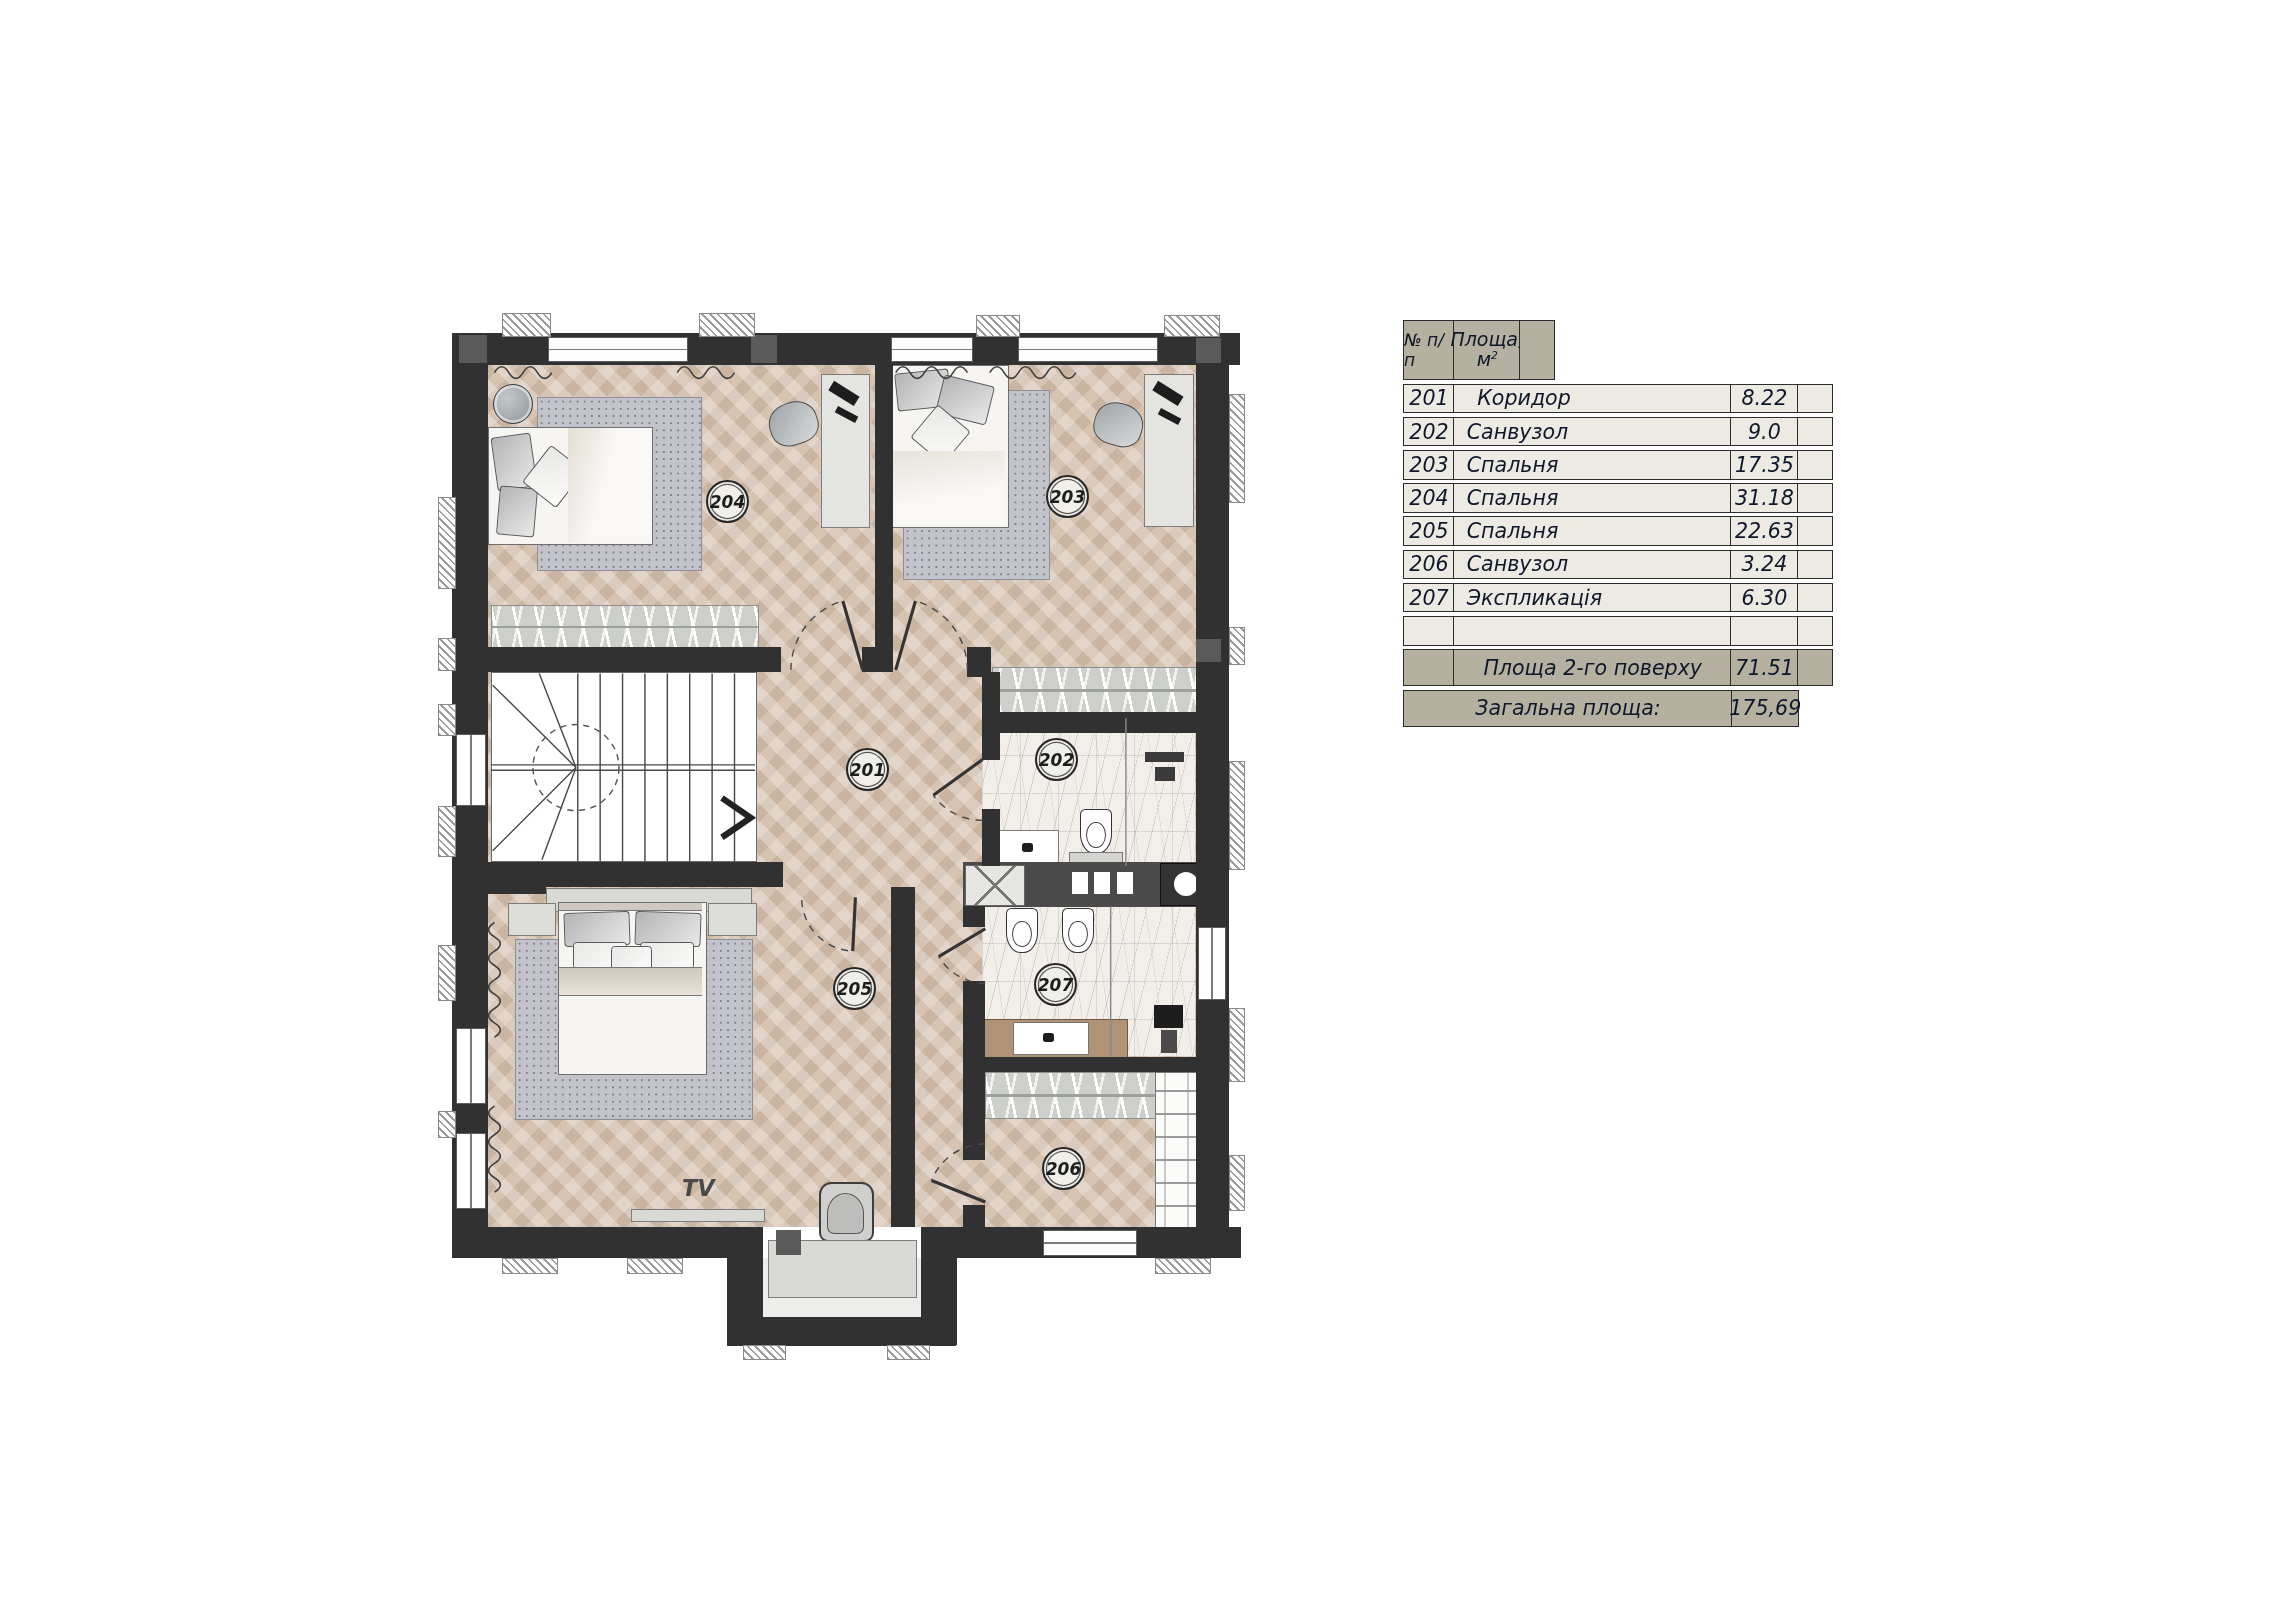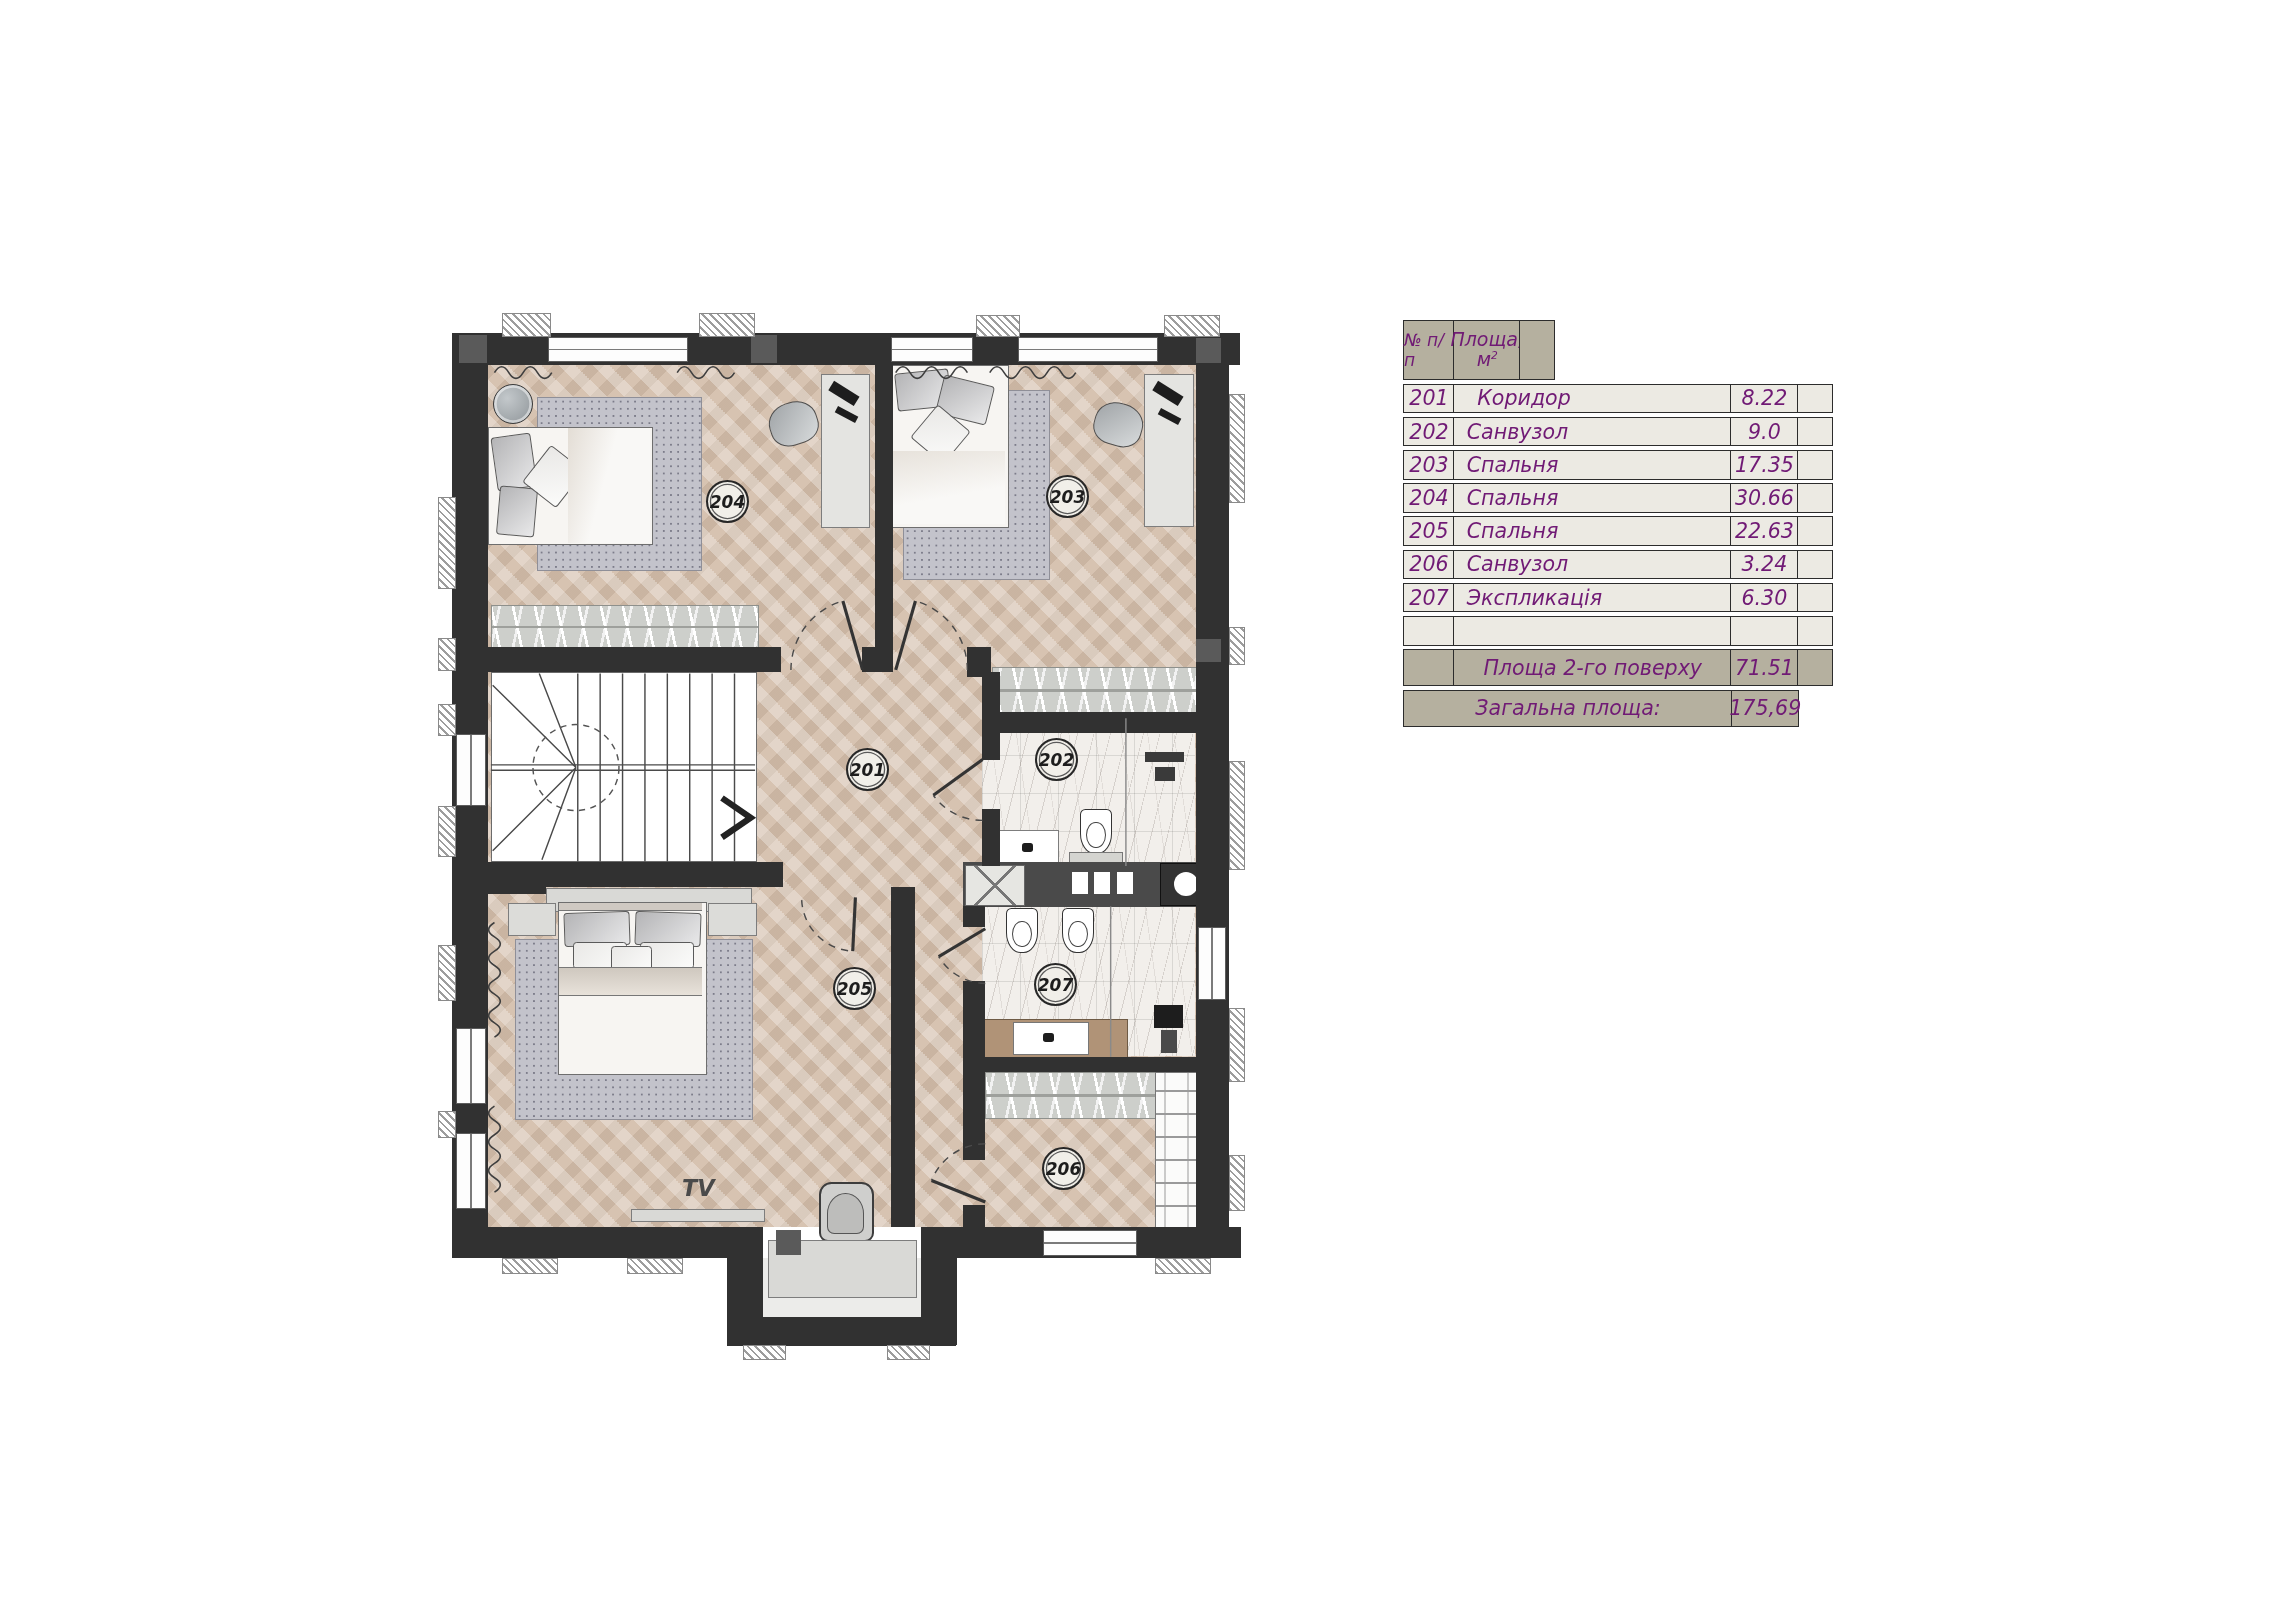--- a/index.html
+++ b/index.html
@@ -50,21 +50,21 @@
     background:#f1efe9;display:flex;align-items:center;justify-content:center;
     font:italic 700 17px "DejaVu Sans",sans-serif;color:#1d1d1d;
     box-shadow:inset 0 0 0 1.8px #f1efe9, inset 0 0 0 3.1px #5a5a5a;}
   
   #legend-title{position:absolute;left:1424px;top:265px;width:430px;text-align:center;
     font:italic 600 28px "DejaVu Sans",sans-serif;color:#161616;letter-spacing:0.9px;}
   #xtable{position:absolute;left:1403px;top:320px;width:435px;}
   .trow{display:flex;margin-top:3.6px;}
   .cell{box-sizing:border-box;border:1.8px solid #2c2c2c;background:#eceae3;
     display:flex;align-items:center;justify-content:center;
-    font:italic 20.6px "DejaVu Sans",sans-serif;color:#701a75;}
+    font:italic 20.6px "DejaVu Sans",sans-serif;color:#0f172a;}
   .cell + .cell{margin-left:-1.8px;}
   .c1{width:52px;} .c2{width:279px;justify-content:flex-start;padding-left:12.5px;} .c3{width:68px;} .c4{width:36px;}
   .hdr .cell{background:#b5b09f;height:60px;}
   .hdr .c1{font-size:17px;} .hdr .c2{justify-content:center;padding-left:0;}
   .hdr .c3{flex-direction:column;line-height:1.05;font-size:19px;}
   .datarow .cell{height:29.6px;}
   .tot .cell{background:#b5b09f;height:37px;}
   .tot .c2{justify-content:center;padding-left:0;}
   .c-merge{width:330px;justify-content:center;padding-left:0;}
   sup{font-size:10.7px;line-height:0;}
@@ -312,21 +312,21 @@
     </div>
     <div class="trow datarow">
       <div class="cell c1">203</div>
       <div class="cell c2">Спальня</div>
       <div class="cell c3">17.35</div>
       <div class="cell c4"></div>
     </div>
     <div class="trow datarow">
       <div class="cell c1">204</div>
       <div class="cell c2">Спальня</div>
-      <div class="cell c3">30.66</div>
+      <div class="cell c3">31.18</div>
       <div class="cell c4"></div>
     </div>
     <div class="trow datarow">
       <div class="cell c1">205</div>
       <div class="cell c2">Спальня</div>
       <div class="cell c3">22.63</div>
       <div class="cell c4"></div>
     </div>
     <div class="trow datarow">
       <div class="cell c1">206</div>

